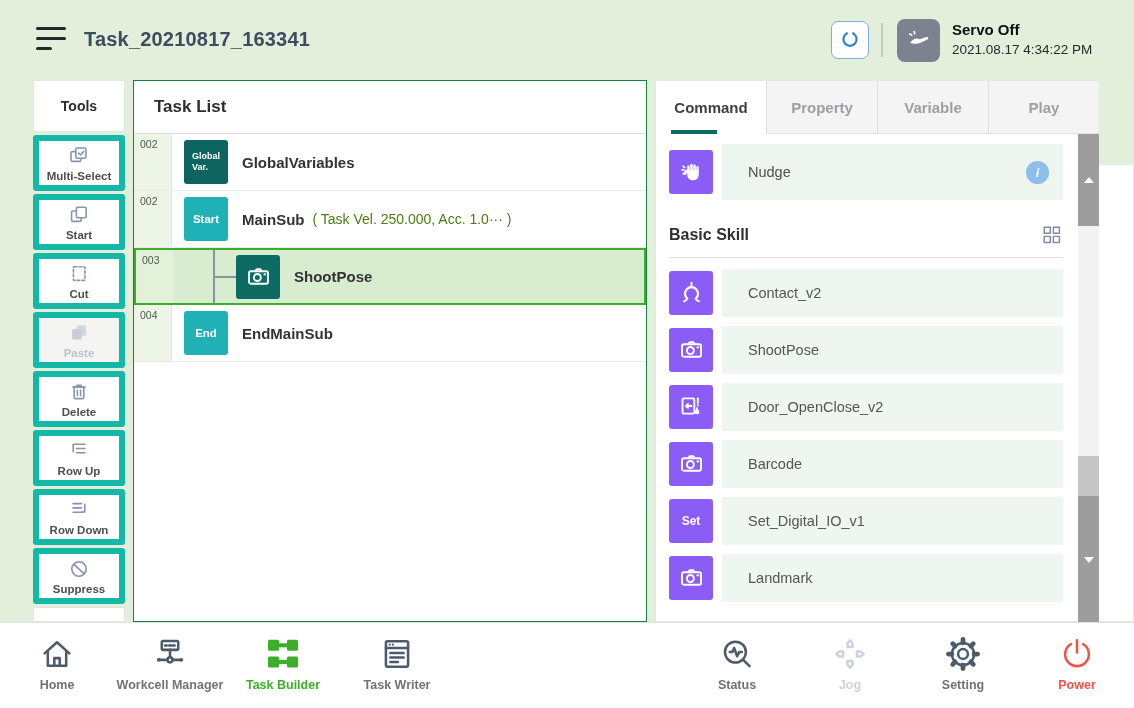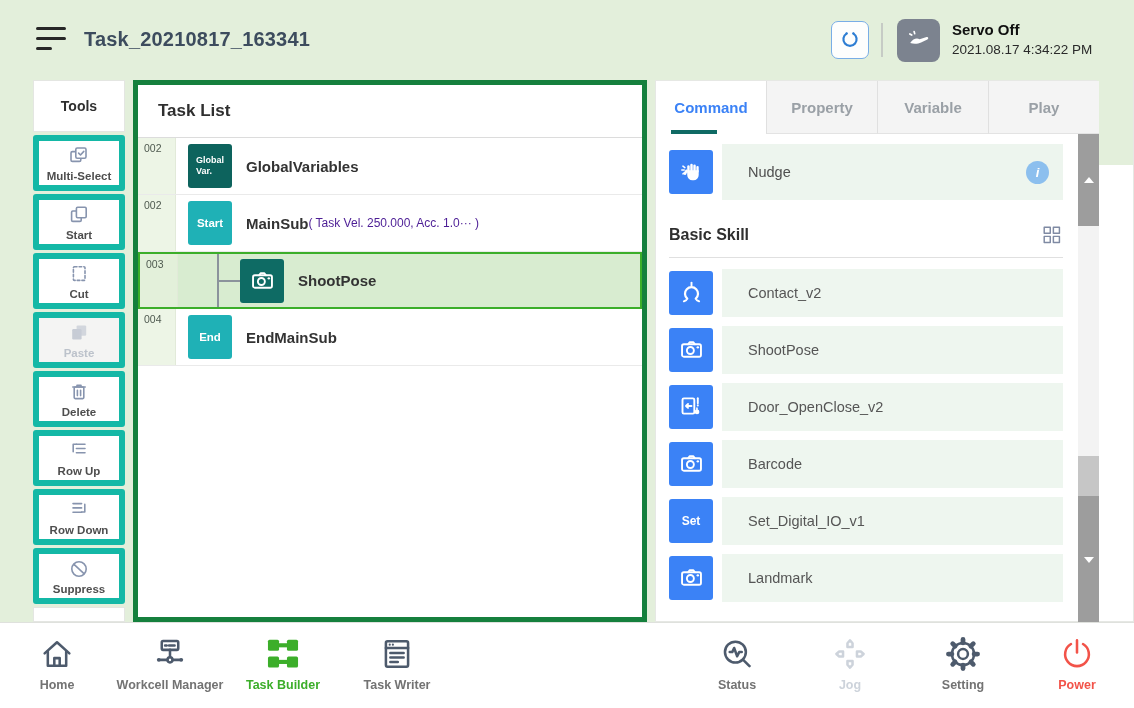--- a/index.html
+++ b/index.html
@@ -26,49 +26,49 @@
   .tool-btn { position:absolute; left:0; width:92px; height:56px; background:#fff; border:6px solid #14b8a6; border-radius:3px; display:flex; flex-direction:column; align-items:center; justify-content:center; gap:2px; cursor:pointer; }
   .tool-btn .tool-icon { width:24px; height:24px; color:#8794ae; }
   .tool-btn .tool-icon svg { width:24px; height:24px; display:block; }
   .tool-btn .tool-label { font-size:11.5px; font-weight:600; color:#4e4e4e; white-space:nowrap; }
   .tool-btn.disabled { background:#f4f4f3; }
   .tool-btn.disabled .tool-label { color:#bcc2cb; }
   .tool-btn.disabled .tool-icon { color:#c7ccd5; }
   .tool-sliver { position:absolute; left:0; top:527px; width:92px; height:15px; background:#fff; border:1px solid #e4e6e2; }
 
   
-  .task-card { position:absolute; left:133px; top:80px; width:514px; height:542px; background:#fff; border:5px solid #15803d; }
+  .task-card { position:absolute; left:133px; top:80px; width:514px; height:542px; background:#fff; border:1px solid #15803d; }
   .task-header { height:53px; display:flex; align-items:center; padding-left:20px; font-size:17px; font-weight:bold; color:#2f2f2f; border-bottom:1px solid #dcdcdc; }
   .task-row { position:relative; height:57px; display:flex; border-bottom:1px solid #eaeaea; background:#fff; cursor:pointer; }
   .row-num { width:38px; background:#edf5e6; border-right:1px solid #e2ead9; font-size:10.5px; color:#4f5a50; padding:4px 0 0 6px; }
   .row-body { position:relative; flex:1; display:flex; align-items:center; padding-left:12px; }
   .task-row.selected { border:2px solid #3cae2a; background:#d8ecd0; }
   .task-row.selected .row-num { background:#e3f0da; }
   .cmd-badge { width:44px; height:44px; border-radius:3px; color:#fff; display:flex; align-items:center; justify-content:center; text-align:left; flex:none; }
   .cmd-badge.var { background:#0d635d; font-size:9px; font-weight:bold; line-height:1.25; white-space:pre-line; }
   .cmd-badge.startend { background:#1fb1b6; font-size:11.5px; font-weight:bold; }
   .cmd-badge.teal-icon { background:#0e6b64; }
   .cmd-badge svg { width:27px; height:27px; }
   .row-label { font-size:15px; font-weight:bold; color:#333; margin-left:14px; white-space:nowrap; }
-  .row-annotation { font-size:12px; color:#4c1d95; white-space:nowrap; }
+  .row-annotation { font-size:14px; color:#4d7c0f; margin-left:8px; white-space:nowrap; }
   .tree-v { position:absolute; left:39px; top:0; bottom:0; width:2px; background:#8b939c; }
   .tree-h { position:absolute; left:39px; top:50%; width:23px; height:2px; background:#8b939c; margin-top:-1px; }
   .row-body.indent { padding-left:62px; }
 
   
   .right-panel { position:absolute; left:655px; top:80px; width:479px; height:542px; background:#fff; border:1px solid #e6e8e4; }
   .corner-green { position:absolute; right:0; top:-1px; width:36px; height:85px; background:#e3efdb; }
   .tab-row { position:absolute; left:0; top:0; width:443px; height:53px; display:flex; }
   .tab { flex:1; display:flex; align-items:center; justify-content:center; font-size:15px; font-weight:bold; background:#f4f4f4; color:#9aa0a6; border-left:1px solid #e0e0e0; border-bottom:1px solid #e3e3e3; cursor:pointer; position:relative; }
   .tab:first-child { border-left:none; }
-  .tab.active { background:#fff; color:#3b82f6; border-bottom:none; }
+  .tab.active { background:#fff; color:#404040; border-bottom:none; }
   .tab.active::after { content:""; position:absolute; left:15px; bottom:0; width:46px; height:4px; background:#0f6a64; }
   .panel-content { position:absolute; left:0; top:53px; width:422px; bottom:0; padding:0 0 0 13px; overflow:hidden; }
   .featured-row { margin-top:10px; height:56px; display:flex; align-items:center; }
-  .skill-icon { width:44px; height:44px; border-radius:3px; background:#3b82f6; color:#fff; display:flex; align-items:center; justify-content:center; flex:none; }
+  .skill-icon { width:44px; height:44px; border-radius:3px; background:#8b5cf6; color:#fff; display:flex; align-items:center; justify-content:center; flex:none; }
   .skill-icon svg { width:27px; height:27px; }
   .skill-icon.text-badge { font-size:12px; font-weight:bold; }
   .featured-strip { flex:1; height:56px; margin-left:9px; margin-right:15px; background:#edf5ee; display:flex; align-items:center; padding:0 14px 0 26px; }
   .featured-label { flex:1; font-size:14.5px; color:#4f4f4f; font-weight:500; }
   .info-icon { width:23px; height:23px; border-radius:50%; background:#8cbfee; color:#fff; font-size:13px; font-weight:bold; font-style:italic; display:flex; align-items:center; justify-content:center; cursor:pointer; }
   .section-head { margin-top:24px; display:flex; align-items:center; justify-content:space-between; padding-right:15px; }
   .section-title { font-size:16px; font-weight:bold; color:#2f2f2f; }
   .grid-toggle { width:22px; height:22px; color:#7f8aa3; cursor:pointer; }
   .grid-toggle svg { width:22px; height:22px; }
   .section-divider { margin-top:11px; margin-right:15px; height:1px; background:#e0e0e0; }

